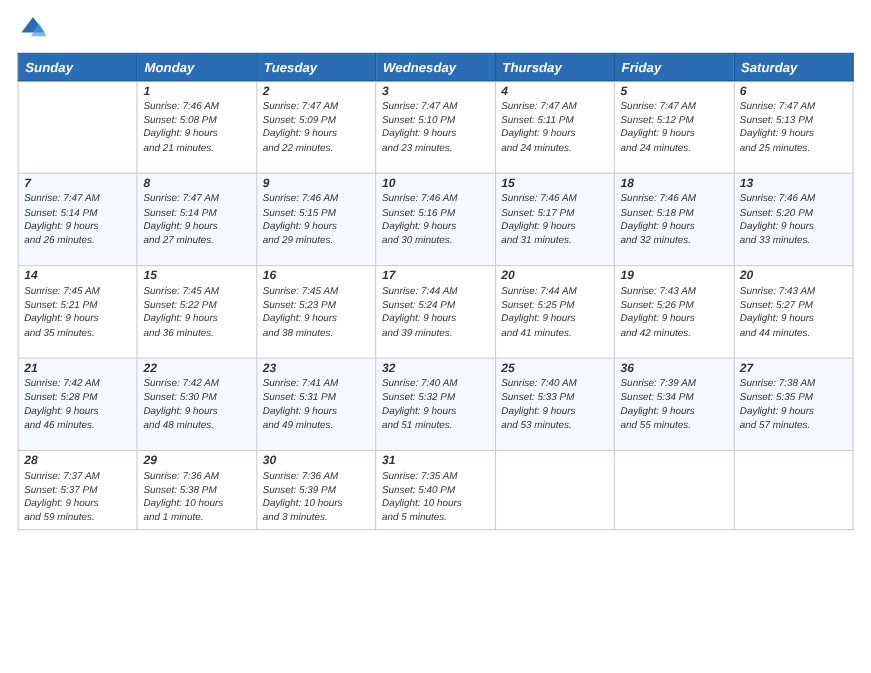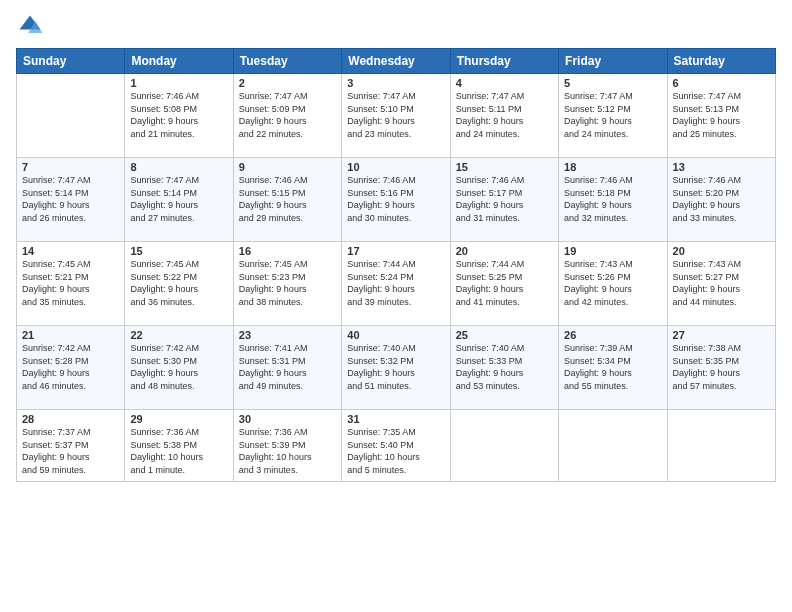--- a/index.html
+++ b/index.html
@@ -46,20 +46,21 @@
       font-weight: normal;
       color: #222;
     }
     .location {
       font-size: 14px;
       color: #555;
     }
     .calendar {
       width: 100%;
       border-collapse: collapse;
+      font-style: italic;
     }
     .calendar th {
       background: #2a6db5;
       color: #fff;
       font-size: 12px;
       font-weight: bold;
       padding: 5px 6px;
       text-align: left;
       border: 1px solid #1a5a9a;
     }
@@ -291,35 +292,35 @@
 and 48 minutes.</div>
           </td>
           <td>
             <span class="day-number">23</span>
             <div class="day-info" style="white-space: pre-line;">Sunrise: 7:41 AM
 Sunset: 5:31 PM
 Daylight: 9 hours
 and 49 minutes.</div>
           </td>
           <td>
-            <span class="day-number">40</span>
+            <span class="day-number">32</span>
             <div class="day-info" style="white-space: pre-line;">Sunrise: 7:40 AM
 Sunset: 5:32 PM
 Daylight: 9 hours
 and 51 minutes.</div>
           </td>
           <td>
             <span class="day-number">25</span>
             <div class="day-info" style="white-space: pre-line;">Sunrise: 7:40 AM
 Sunset: 5:33 PM
 Daylight: 9 hours
 and 53 minutes.</div>
           </td>
           <td>
-            <span class="day-number">26</span>
+            <span class="day-number">36</span>
             <div class="day-info" style="white-space: pre-line;">Sunrise: 7:39 AM
 Sunset: 5:34 PM
 Daylight: 9 hours
 and 55 minutes.</div>
           </td>
           <td>
             <span class="day-number">27</span>
             <div class="day-info" style="white-space: pre-line;">Sunrise: 7:38 AM
 Sunset: 5:35 PM
 Daylight: 9 hours

